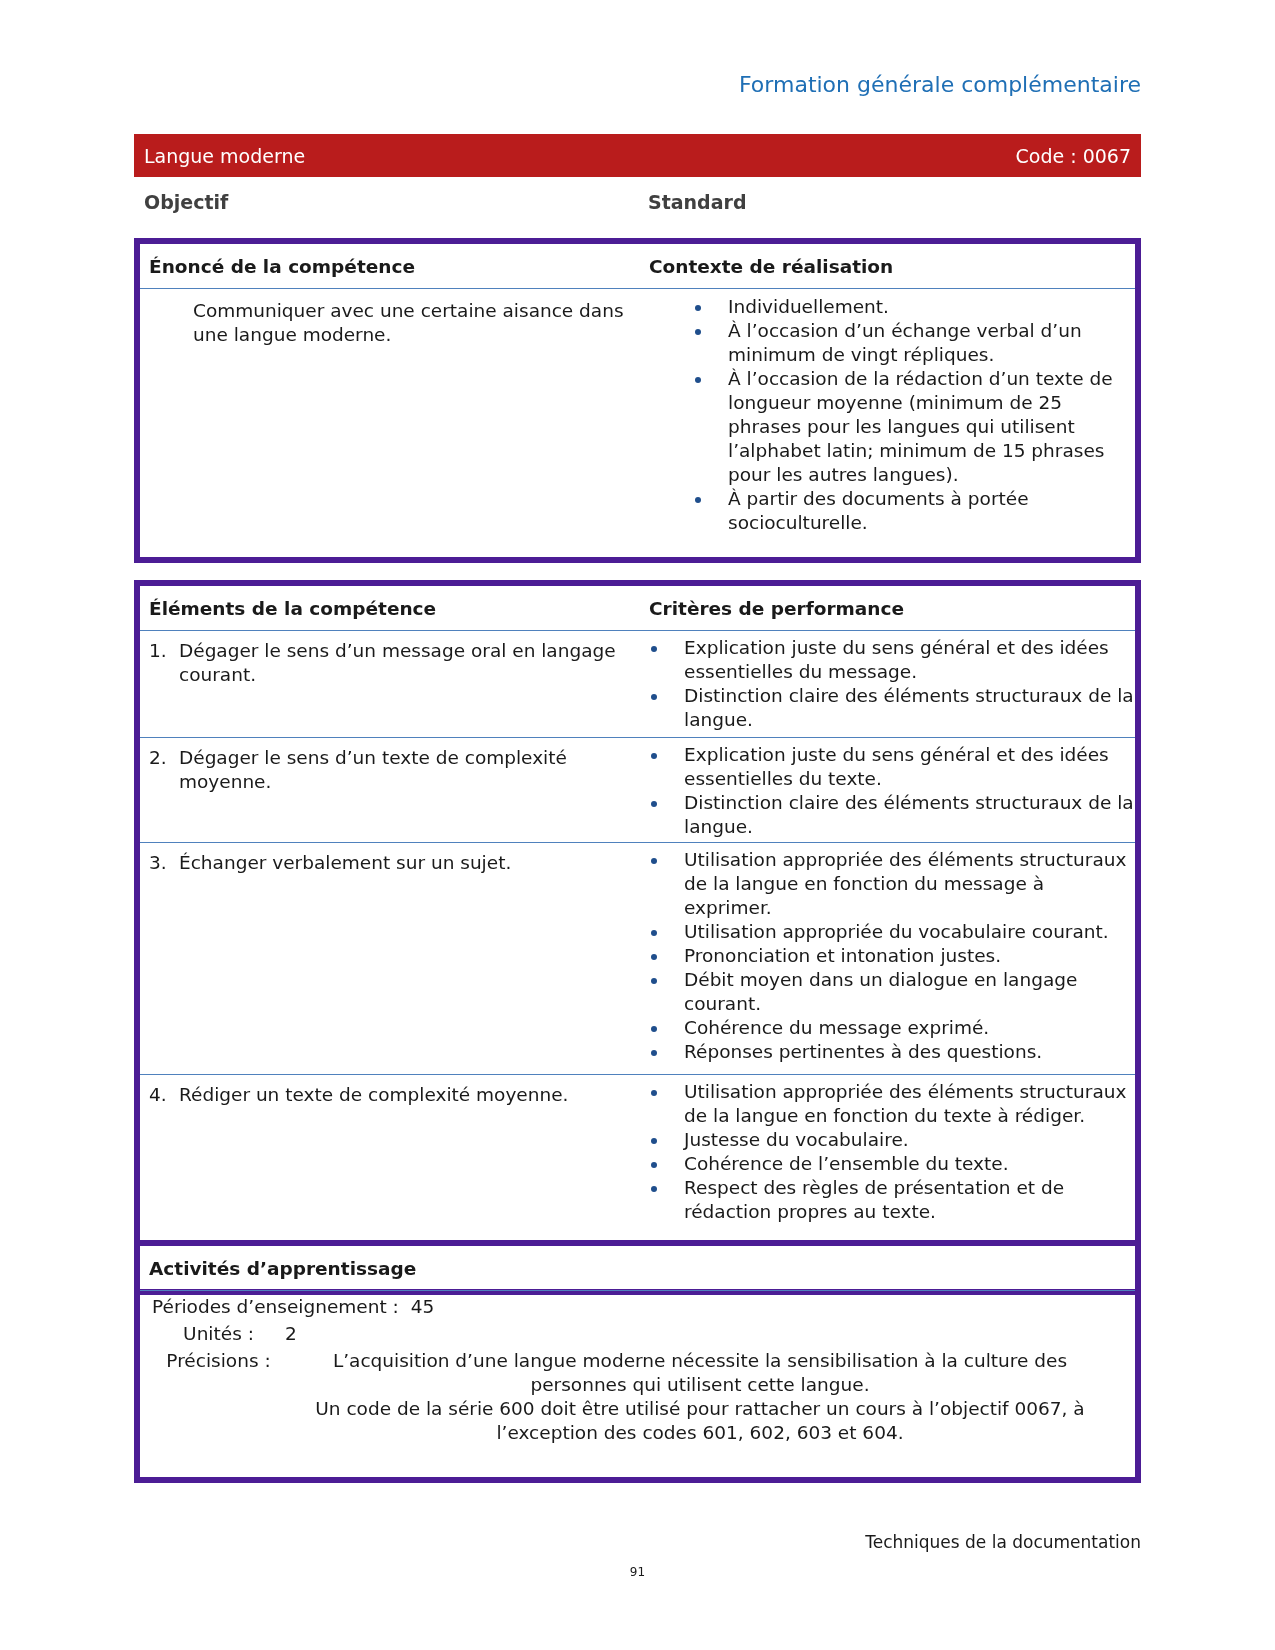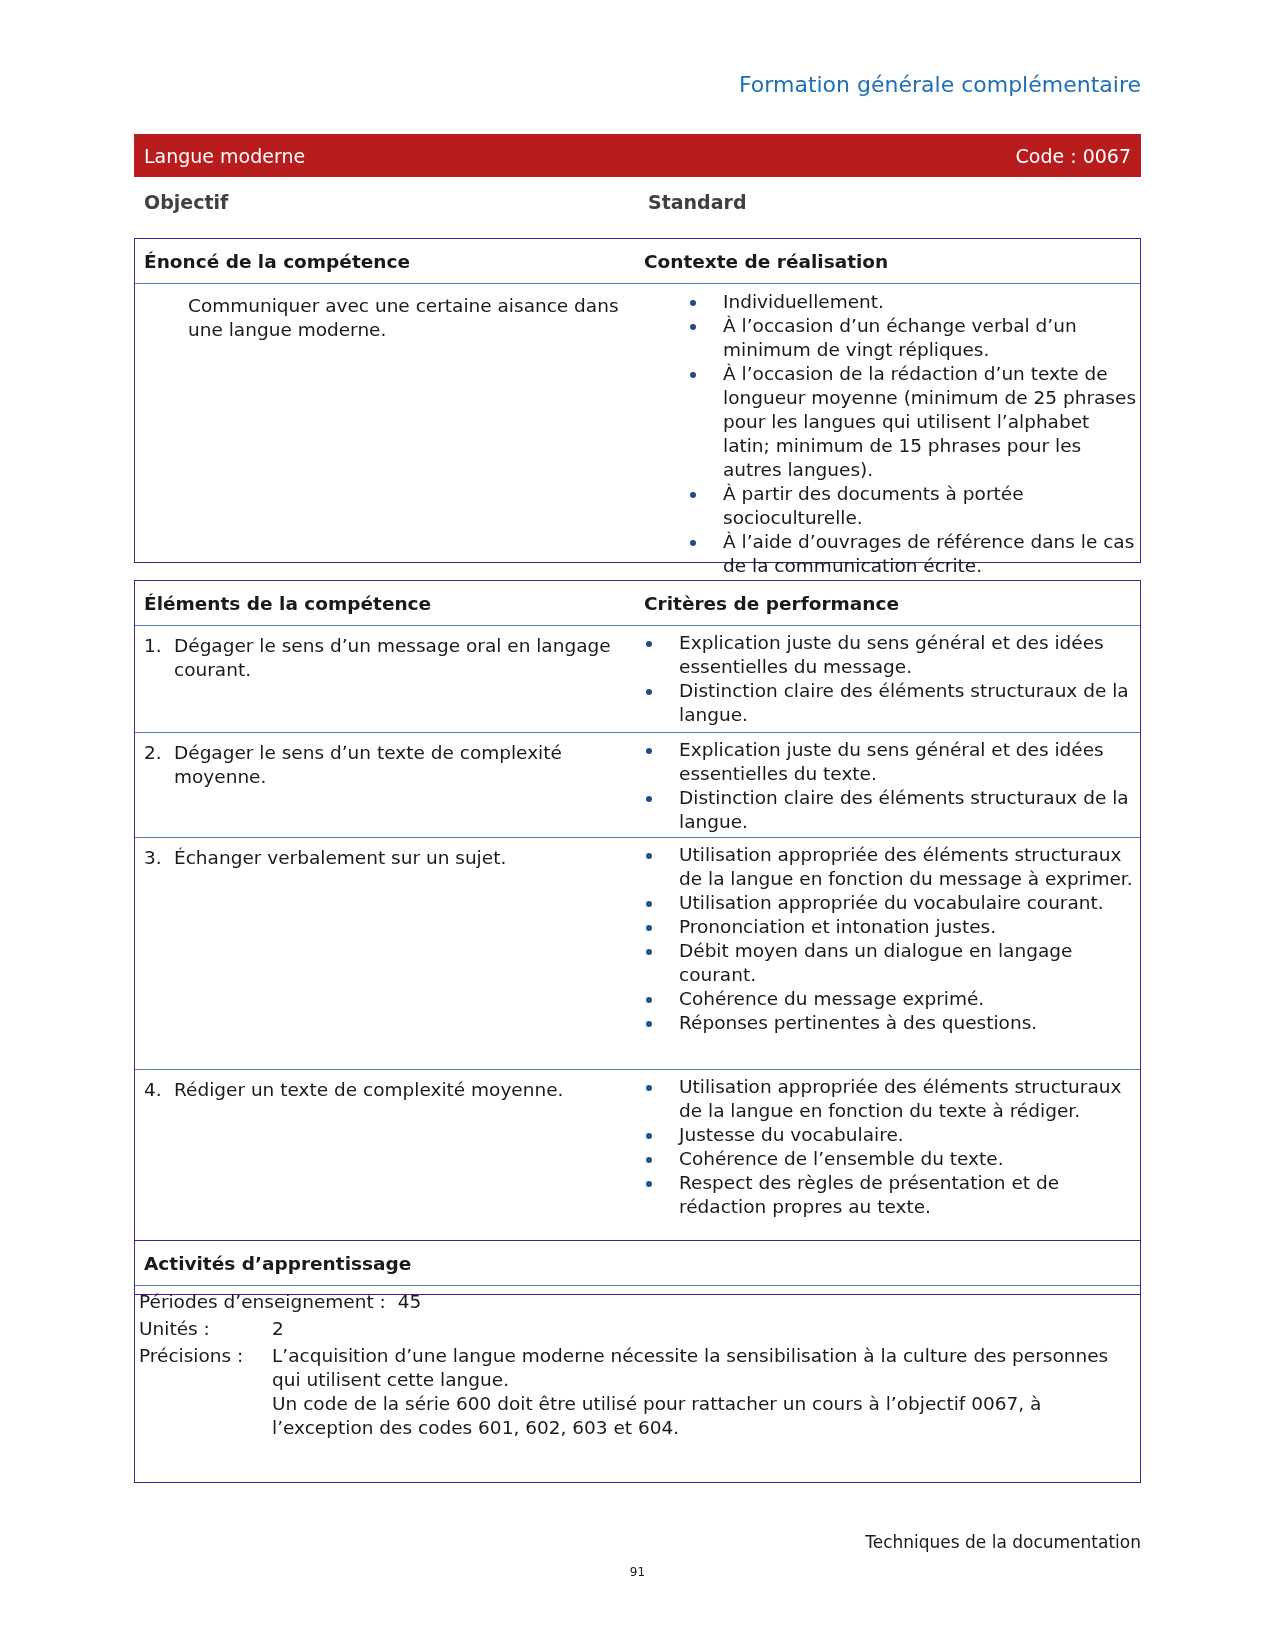--- a/index.html
+++ b/index.html
@@ -1,32 +1,32 @@
 <!DOCTYPE html>
 <html><head>
 <meta charset="utf-8">
 <style>
   html, body { margin:0; padding:0; background:#ffffff; }
   body { width:1275px; height:1650px; position:relative; font-family:"DejaVu Sans", sans-serif; color:#1a1a1a; font-size:18.5px; }
   .page-header { position:absolute; top:72px; right:134px; color:#1f6fb5; font-size:22px; }
   .banner { position:absolute; left:134px; top:134px; width:1007px; height:43px; background:#b91c1c; color:#fff; font-size:19px; display:flex; justify-content:space-between; align-items:center; box-sizing:border-box; padding:0 10px; }
   .section-titles { position:absolute; top:191px; left:144px; width:997px; height:30px; }
   .section-titles span { position:absolute; color:#404040; font-weight:bold; font-size:19px; }
-  .box { position:absolute; left:134px; width:1007px; border:1px solid #4c1d95; box-sizing:border-box; }
+  .box { position:absolute; left:134px; width:1007px; border:6px solid #4c1d95; box-sizing:border-box; }
   .box .hdr { display:flex; border-bottom:1px solid #4f81bd; height:44px; align-items:center; font-weight:bold; font-size:18.5px; }
   .col-l { width:500px; padding-left:9px; box-sizing:border-box; }
   .col-r { flex:1; padding-left:9px; box-sizing:border-box; }
   .row { display:flex; box-sizing:border-box; line-height:24px; }
   .row.sep { border-top:1px solid #4f81bd; }
   ul.b { list-style:none; margin:0; padding:0; }
   ul.b li { position:relative; padding-left:35px; line-height:24px; }
   ul.b li::before { content:""; position:absolute; left:2px; top:10px; width:6px; height:6px; border-radius:50%; background:#1f4e8c; }
   .num { display:flex; }
   .num .n { width:30px; flex-shrink:0; }
-  .act-line { display:flex; line-height:27px; padding-left:4px; }
+  .act-line { display:flex; line-height:27px; padding-left:12px;text-align:center; }
   .act-line .lbl { width:133px; flex-shrink:0; }
   .footer-right { position:absolute; top:1532px; right:134px; font-size:17px; }
   .footer-num { position:absolute; top:1565px; left:0; width:1275px; text-align:center; font-size:12px; }
 </style>
 </head>
 <body>
 
 <div class="page-header">Formation générale complémentaire</div>
 
 <div class="banner">
@@ -45,21 +45,20 @@
     <div class="col-r">Contexte de réalisation</div>
   </div>
   <div class="row" style="padding-top:6px;margin-left:44px;">
     <div class="col-l" style="padding-right:20px;padding-top:4px;">Communiquer avec une certaine aisance dans une langue moderne.</div>
     <div class="col-r">
       <ul class="b">
         <li>Individuellement.</li>
         <li>À l’occasion d’un échange verbal d’un minimum de vingt répliques.</li>
         <li>À l’occasion de la rédaction d’un texte de longueur moyenne (minimum de 25 phrases pour les langues qui utilisent l’alphabet latin; minimum de 15 phrases pour les autres langues).</li>
         <li>À partir des documents à portée socioculturelle.</li>
-        <li>À l’aide d’ouvrages de référence dans le cas de la communication écrite.</li>
       </ul>
     </div>
   </div>
 </div>
 
 <div class="box" style="top:580px;height:715px;">
   <div class="hdr">
     <div class="col-l">Éléments de la compétence</div>
     <div class="col-r">Critères de performance</div>
   </div>

